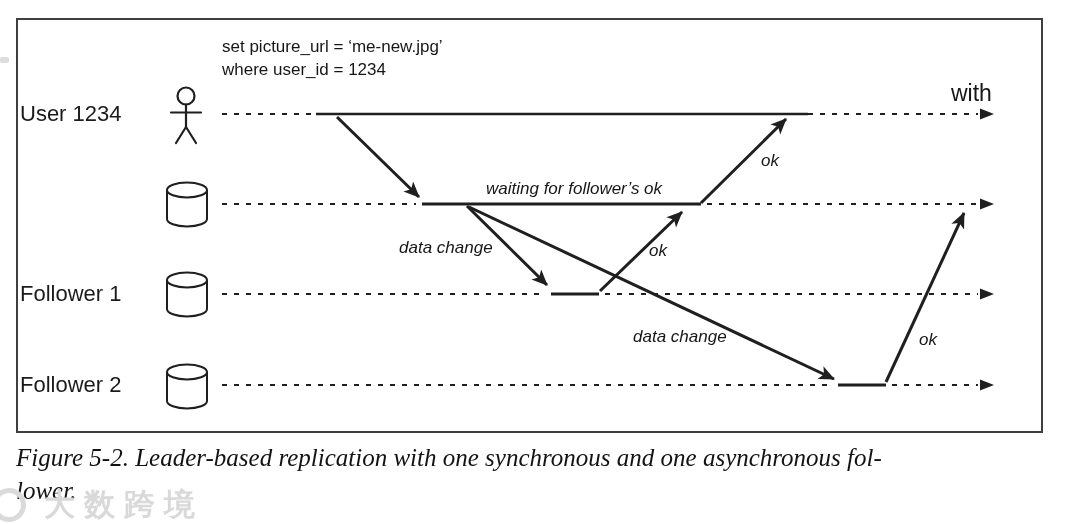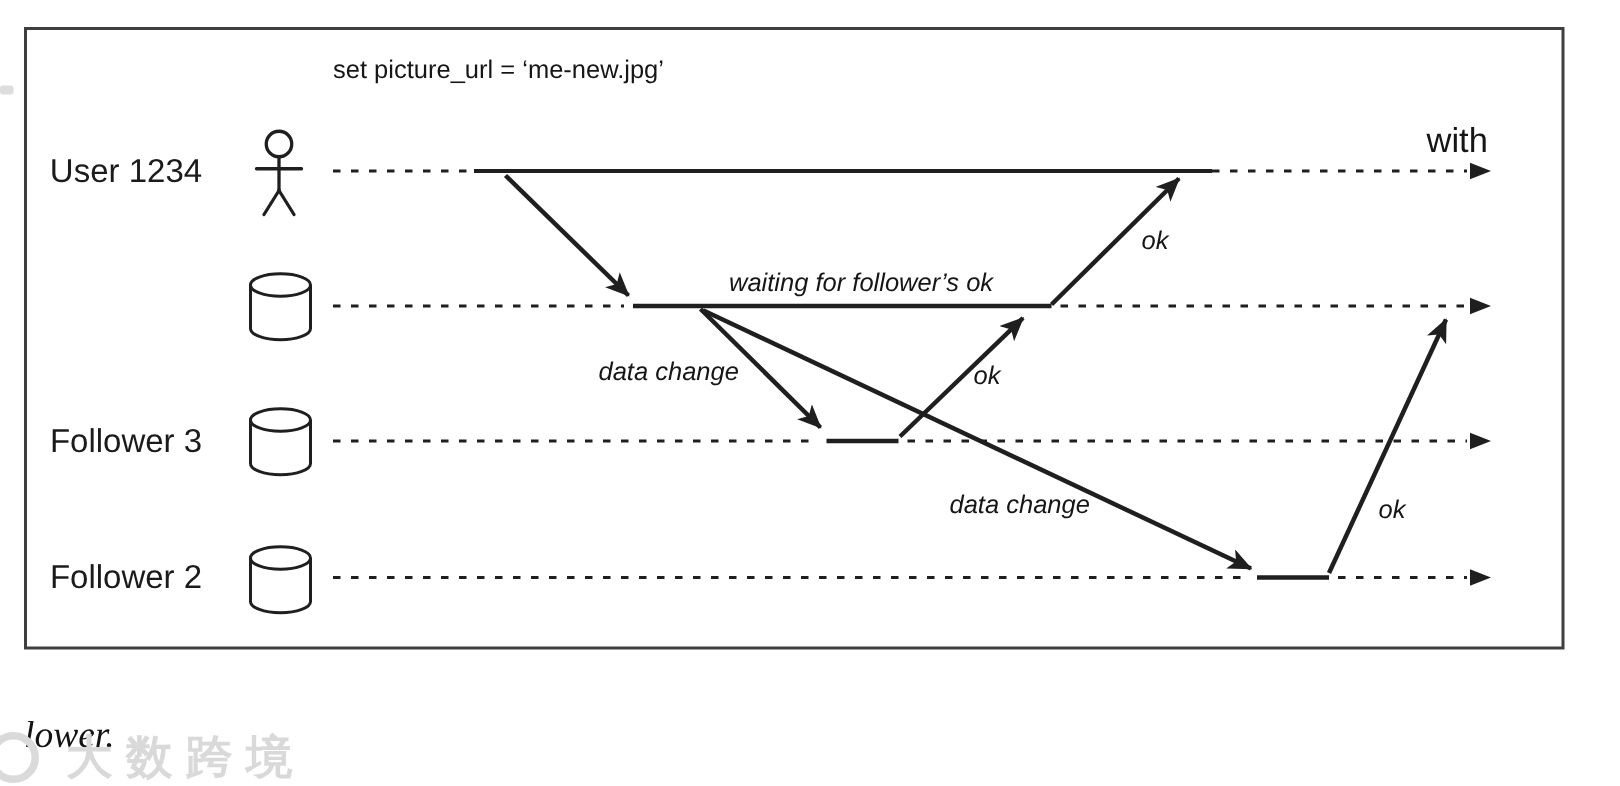--- a/index.html
+++ b/index.html
@@ -8,21 +8,21 @@
     position: relative; width: 1080px; height: 524px;
     background: #ffffff; overflow: hidden;
   }
   .diagram-box {
     position: absolute; left: 16px; top: 18px; width: 1027px; height: 415px;
     border: 2px solid #3f3f3f; background: #ffffff;
   }
   .layer { position: absolute; left: 0; top: 0; width: 1080px; height: 524px; }
   .txt { position: absolute; color: #161616; white-space: nowrap; }
   .actor-label {
-    left: 20px; width: 128px; text-align: center;
+    left: 20px; width: 128px; text-align: left;
     font-size: 22px; line-height: 26px; color: #1b1b1b;
   }
   .query-block { left: 222px; top: 36px; font-size: 17px; line-height: 22.5px; }
   .annot { font-size: 17px; line-height: 20px; font-style: italic; }
   .time-label { font-size: 23px; line-height: 26px; }
   .caption {
     position: absolute; left: 16px; color: #131313;
     font-family: "Liberation Serif", serif; font-style: italic;
     font-size: 25px; line-height: 33px; white-space: nowrap;
   }
@@ -102,33 +102,35 @@
 
     <line x1="337" y1="117" x2="419" y2="197" stroke="#1f1f1f" stroke-width="3" marker-end="url(#ah)"></line>
     <line x1="467" y1="206" x2="547" y2="285" stroke="#1f1f1f" stroke-width="3" marker-end="url(#ah)"></line>
     <line x1="600" y1="291" x2="682" y2="212" stroke="#1f1f1f" stroke-width="3" marker-end="url(#ah)"></line>
     <line x1="701" y1="203" x2="786" y2="119" stroke="#1f1f1f" stroke-width="3" marker-end="url(#ah)"></line>
     <line x1="469" y1="207" x2="834" y2="379" stroke="#1f1f1f" stroke-width="3" marker-end="url(#ah)"></line>
     <line x1="886" y1="382" x2="964" y2="213" stroke="#1f1f1f" stroke-width="3" marker-end="url(#ah)"></line>
   </svg>
 
   <div class="txt actor-label" style="top:101px">User 1234</div>
-  <div class="txt actor-label" style="top:281px">Follower 3</div>
+  <div class="txt actor-label" style="top:281px">Follower 1</div>
   <div class="txt actor-label" style="top:372px">Follower 2</div>
 
   <div class="txt query-block">
     <div>set picture_url = ‘me-new.jpg’</div>
+    <div>where user_id = 1234</div>
   </div>
 
   <div class="txt annot" style="left:486px; top:179px">waiting for follower’s ok</div>
   <div class="txt annot" style="left:399px; top:238px">data change</div>
   <div class="txt annot" style="left:649px; top:241px">ok</div>
   <div class="txt annot" style="left:761px; top:151px">ok</div>
   <div class="txt annot" style="left:633px; top:327px">data change</div>
   <div class="txt annot" style="left:919px; top:330px">ok</div>
   <div class="txt time-label" style="left:951px; top:80px">with</div>
 
+  <div class="caption" style="top:441px">Figure 5-2. Leader-based replication with one synchronous and one asynchronous fol-</div>
   <div class="caption" style="top:474px">lower.</div>
 
   <div class="watermark-logo"></div>
   <div class="watermark">大数跨境</div>
 
 </div>
 
 </body></html>

